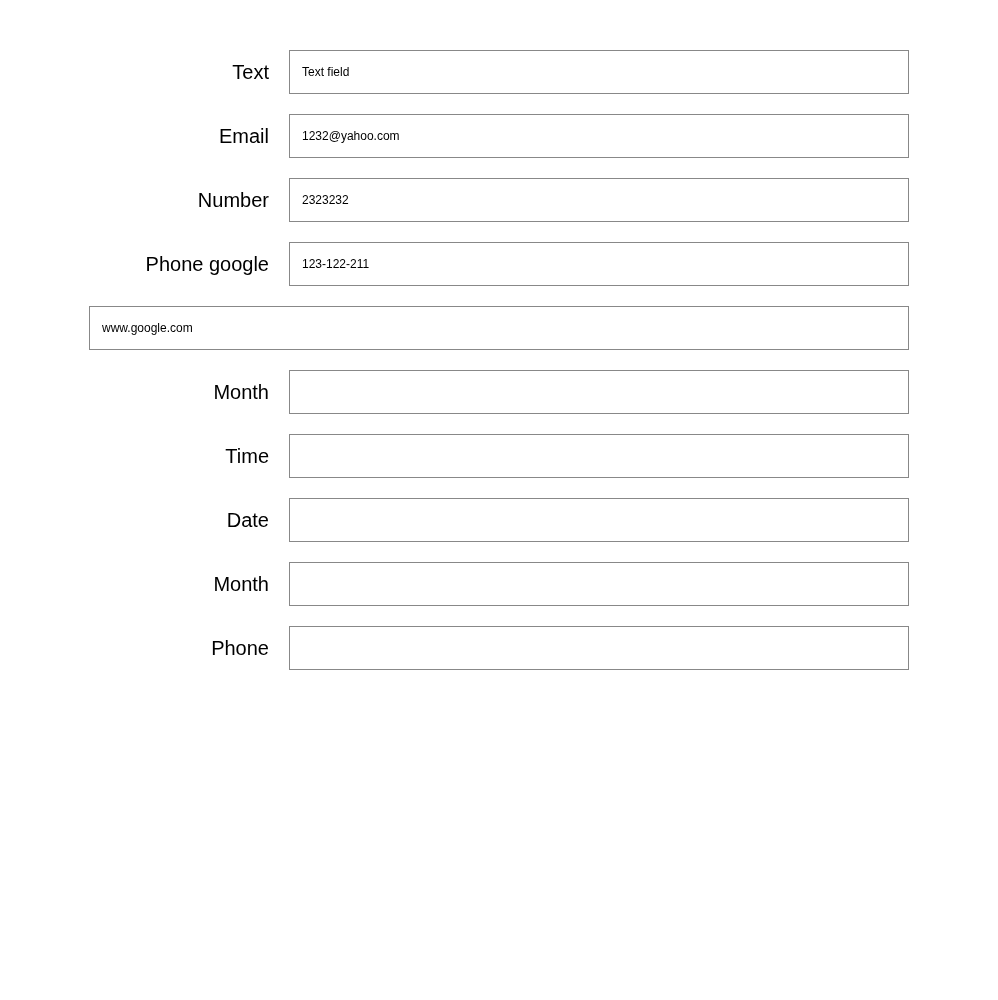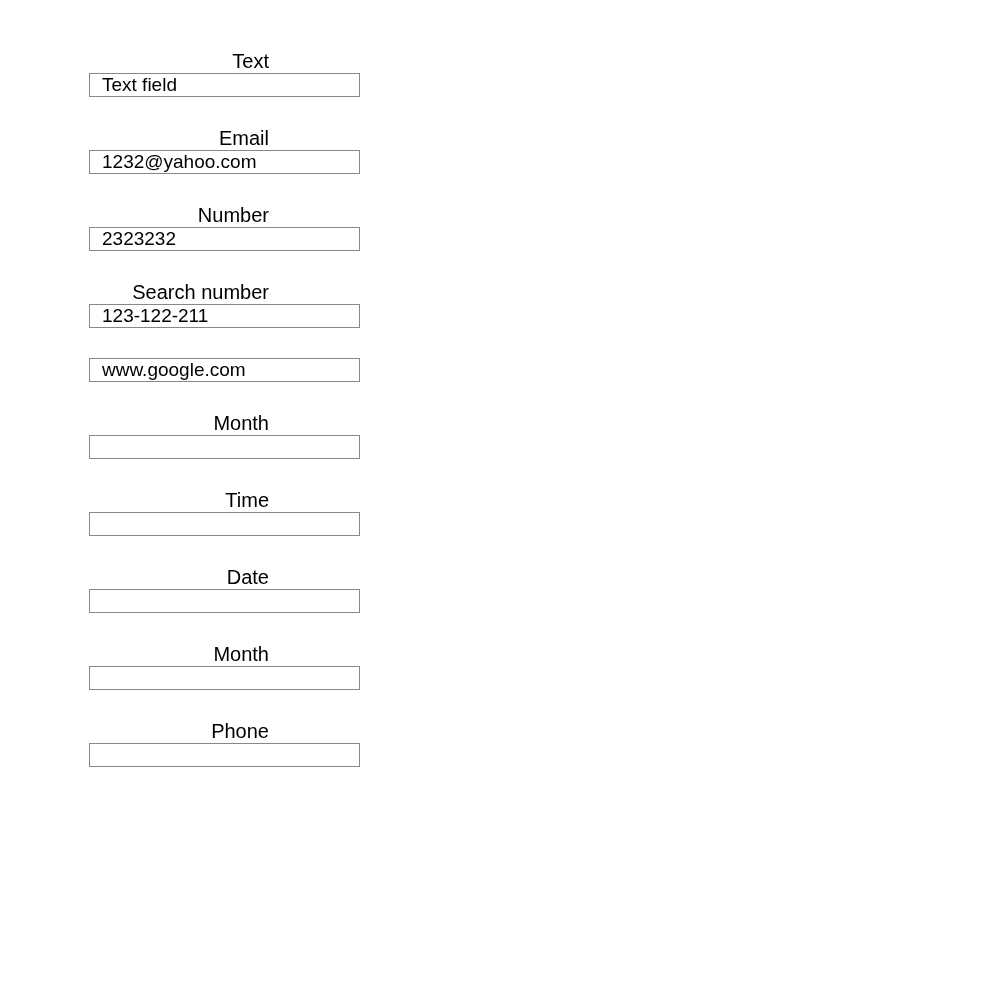--- a/index.html
+++ b/index.html
@@ -13,37 +13,36 @@
       width: 998px;
       height: 1000px;
       padding-top: 50px;
     }
     .form-container {
       width: 820px;
       margin: 0 auto;
     }
     .form-row {
       display: flex;
-      align-items: flex-start;
-      margin-bottom: 30px;
-      flex-direction: column;
+      align-items: center;
+      margin-bottom: 20px;
     }
     .form-label {
       width: 200px;
       text-align: right;
       padding-right: 20px;
       font-size: 20px;
       color: #000;
     }
     .form-input {
       flex: 1;
-      height: 32px;
+      height: 44px;
       border: 1px solid #888;
       padding: 0 12px;
-      font-size: 19px;
+      font-size: 12px;
       color: #000;
       background: #fff;
       font-family: Arial, Helvetica, sans-serif;
     }
   </style>
 </head>
 <body>
 
 <div class="form-container">
 
@@ -57,21 +56,21 @@
     <label class="form-label">Email</label>
     <input class="form-input" value="1232@yahoo.com" style="">
   </div>
 
   <div class="form-row">
     <label class="form-label">Number</label>
     <input class="form-input" value="2323232" style="">
   </div>
 
   <div class="form-row">
-    <label class="form-label">Search number</label>
+    <label class="form-label">Phone google</label>
     <input class="form-input" value="123-122-211" style="">
   </div>
 
   <div class="form-row">
     <input class="form-input" value="www.google.com" style="">
   </div>
 
   <div class="form-row">
     <label class="form-label">Month</label>
     <input class="form-input" value="" style="">

